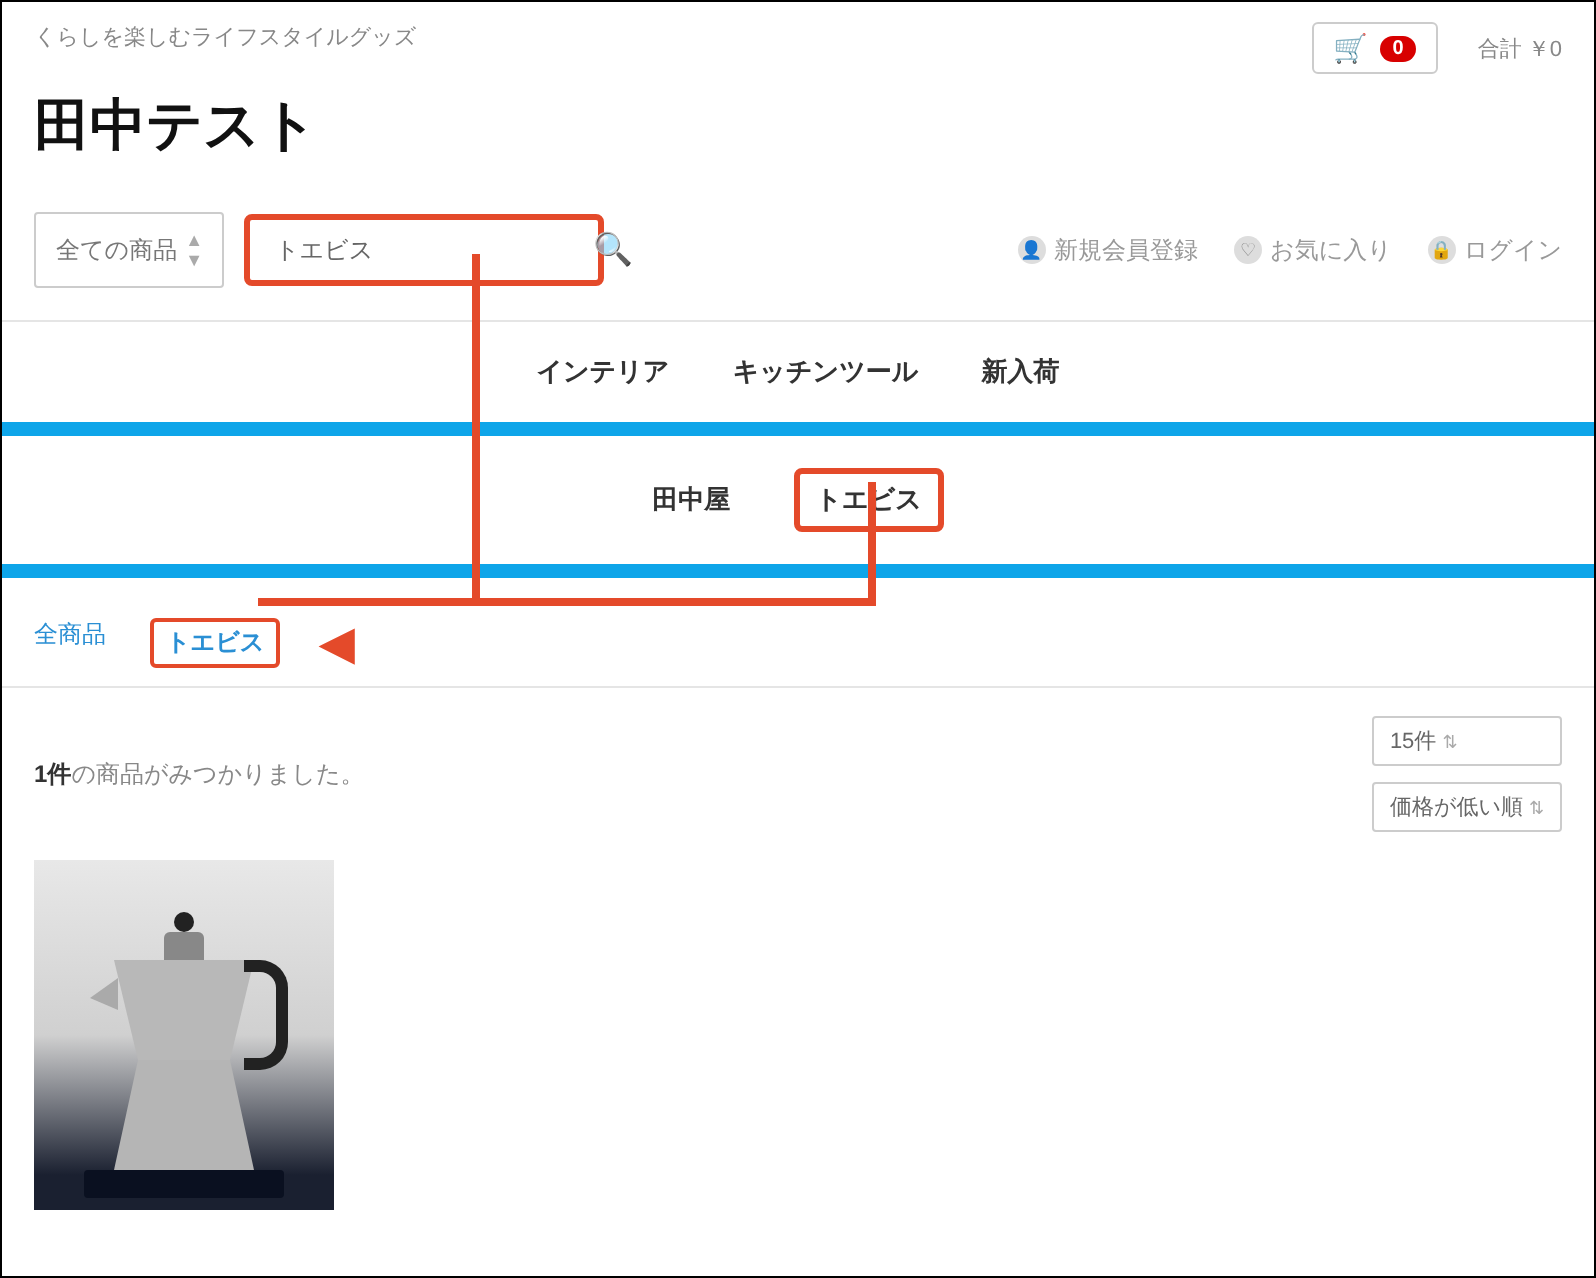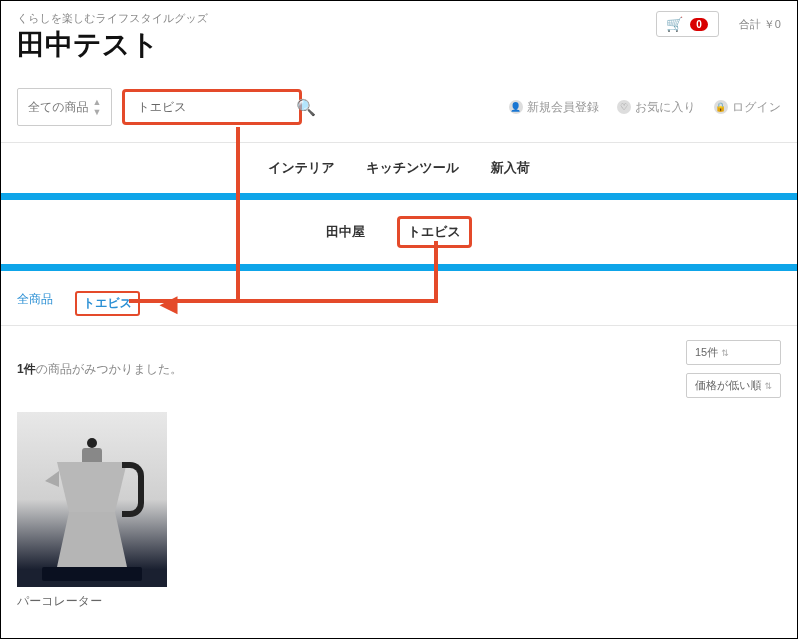--- a/index.html
+++ b/index.html
@@ -14,21 +14,21 @@
       font-size: 13px;
       color: #333;
     }
     .header-top {
       display: flex;
       justify-content: space-between;
       align-items: flex-start;
       padding: 10px 16px 0 16px;
     }
     .tagline { color: #888; font-size: 11px; }
-    .site-title { font-size: 28px; font-weight: bold; margin-top: 0; color: #111; }
+    .site-title { font-size: 28px; font-weight: bold; margin-top: 18px; color: #111; }
     .cart-area { display: flex; align-items: center; gap: 20px; }
     .cart-box {
       border: 1px solid #ccc;
       border-radius: 3px;
       padding: 4px 10px;
       display: flex;
       align-items: center;
       gap: 6px;
     }
     .cart-icon { font-size: 14px; }
@@ -257,18 +257,17 @@
 <div class="product">
   <div class="product-img">
     <div class="burner"></div>
     <div class="pot-body"></div>
     <div class="pot-top"></div>
     <div class="pot-lid"></div>
     <div class="pot-knob"></div>
     <div class="pot-handle"></div>
     <div class="pot-spout"></div>
   </div>
-  <div class="product-name">パーコレーター</div>
 </div>
 
 <div class="anno-v1"></div>
 <div class="anno-v2"></div>
 <div class="anno-h2"></div>
 
 </body></html>

